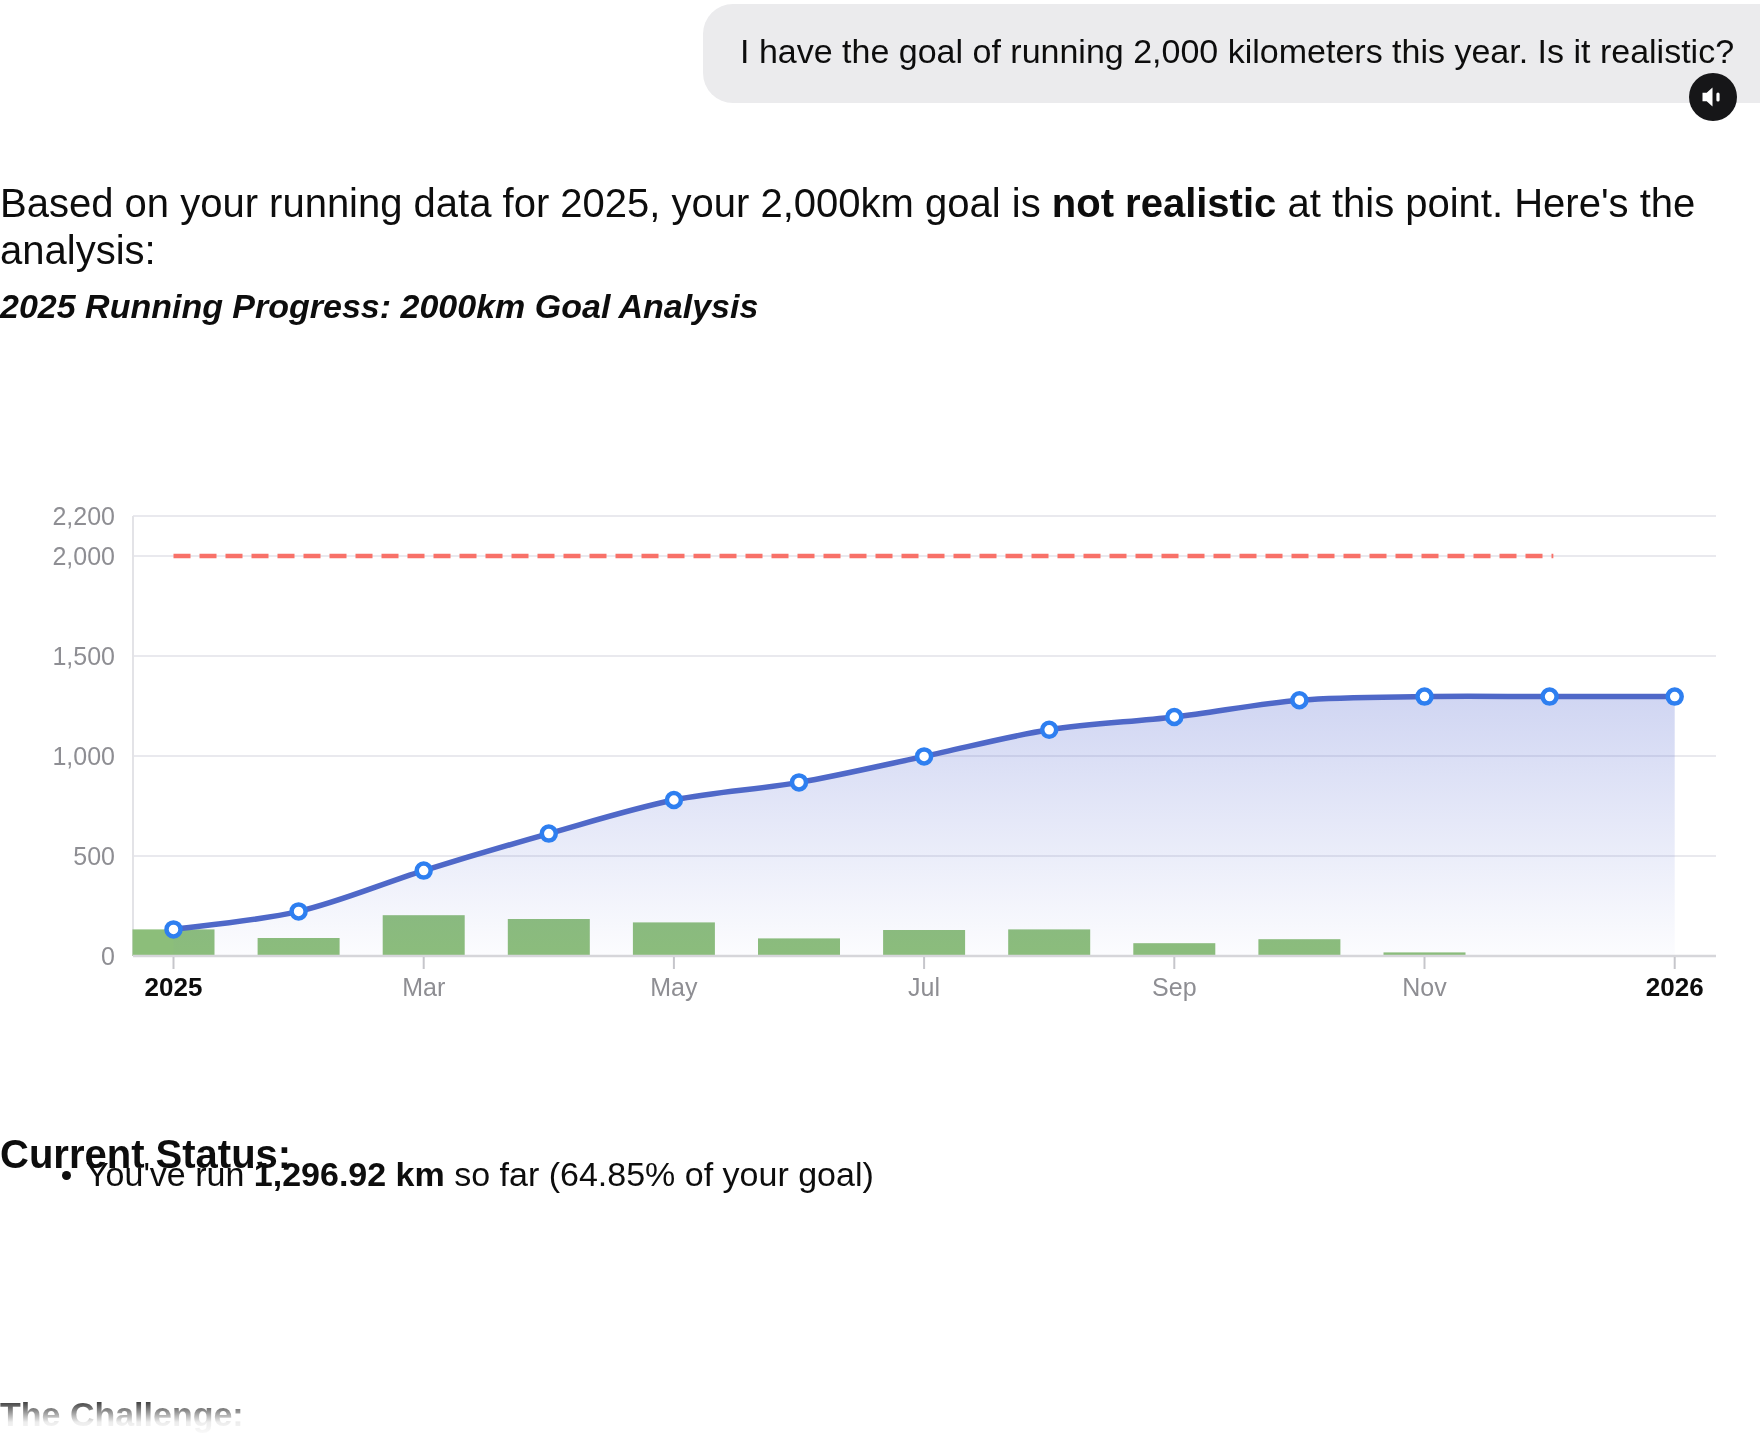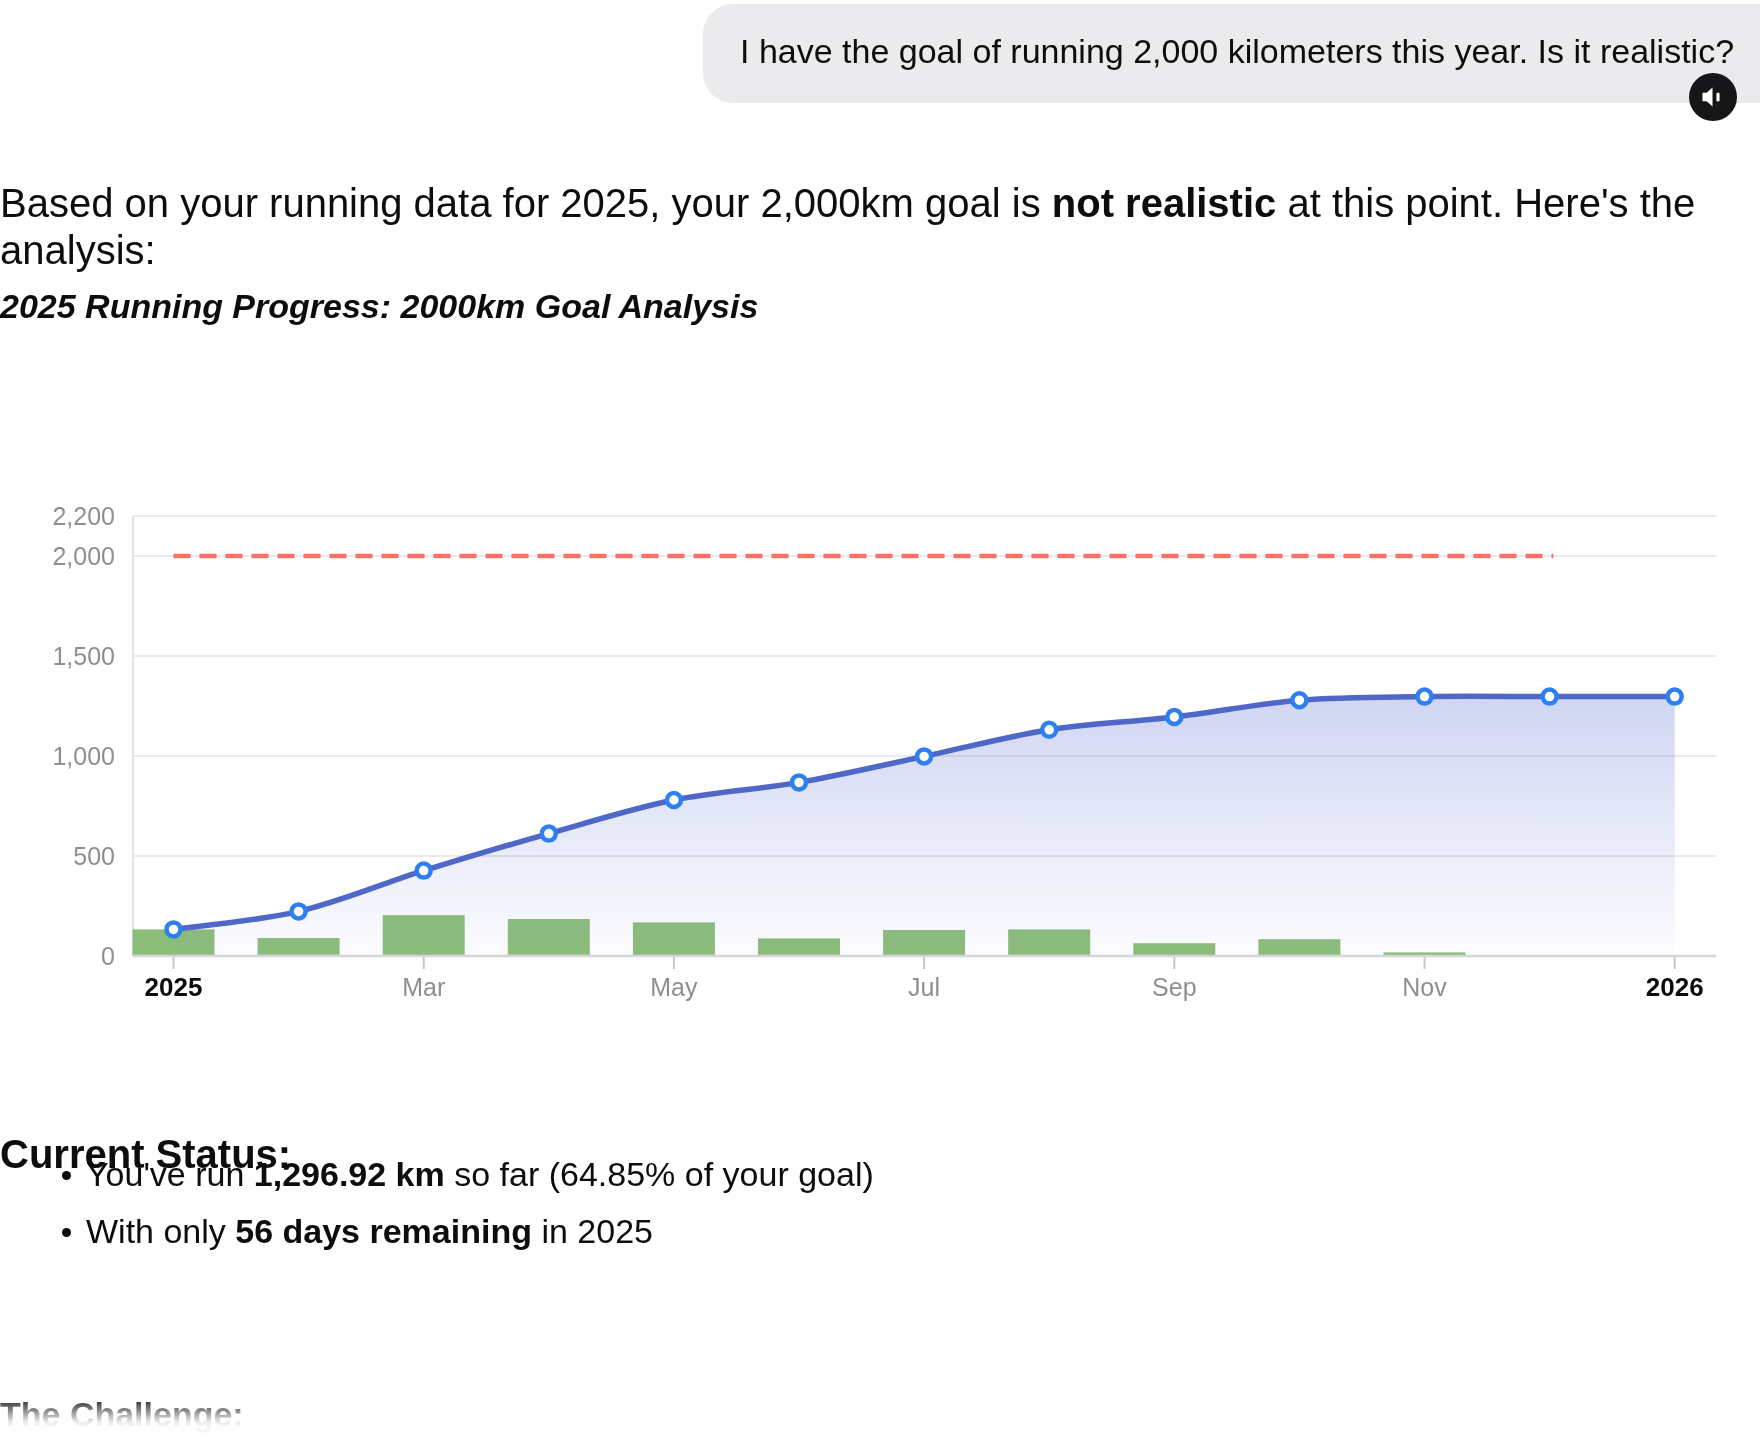--- a/index.html
+++ b/index.html
@@ -140,19 +140,16 @@
       <circle cx="1549.6" cy="696.5999999999999" r="7" fill="#ffffff" stroke="#2e7ff0" stroke-width="4.5"></circle>
       <circle cx="1674.6999999999998" cy="696.5999999999999" r="7" fill="#ffffff" stroke="#2e7ff0" stroke-width="4.5"></circle>
     </g>
   </svg>
 
 <div class="abs h-status">Current Status:</div>
 <ul class="abs status-list">
   <li>
       <span><span>You've run </span><b>1,296.92 km</b><span> so far (64.85% of your goal)</span></span>
     </li>
-  <li>
-      <span><span>With only </span><b>56 days remaining</b><span> in 2025</span></span>
-    </li>
 </ul>
 
 <div class="abs h-challenge">The Challenge:</div>
 <div class="abs fade"></div>
 
 </body></html>

